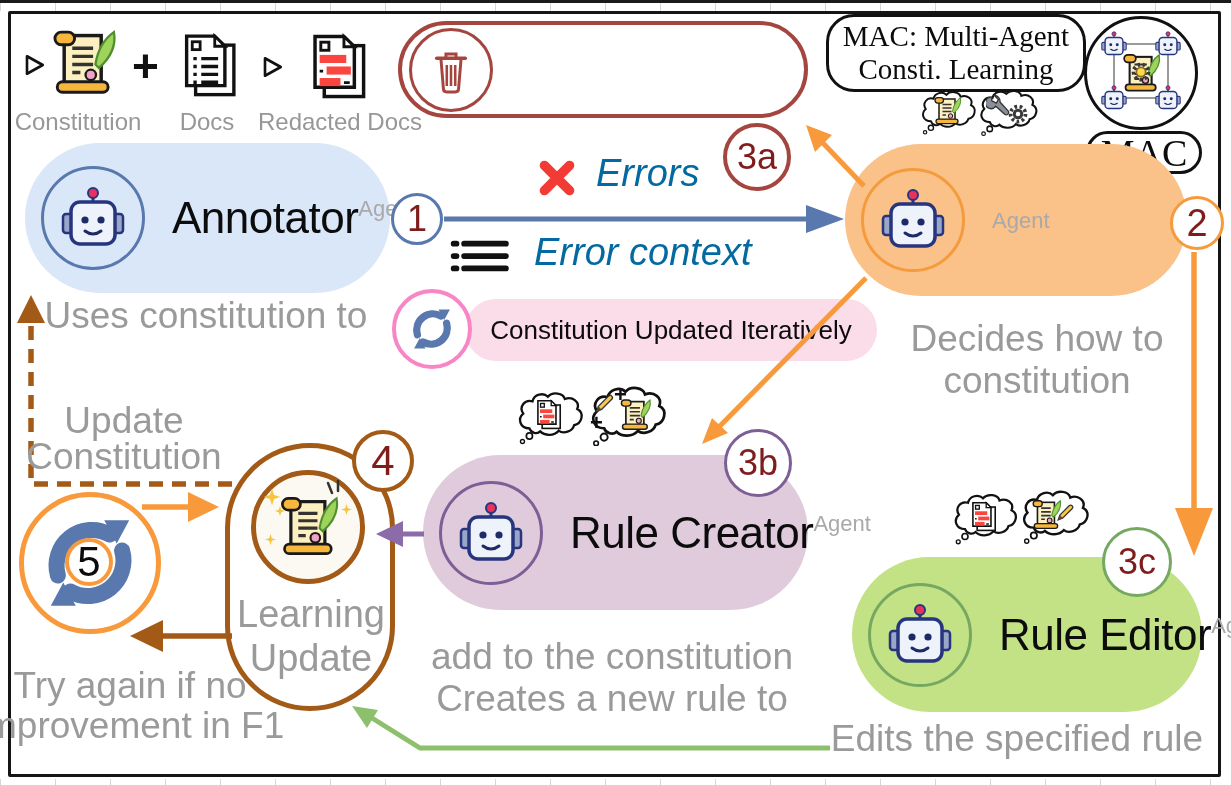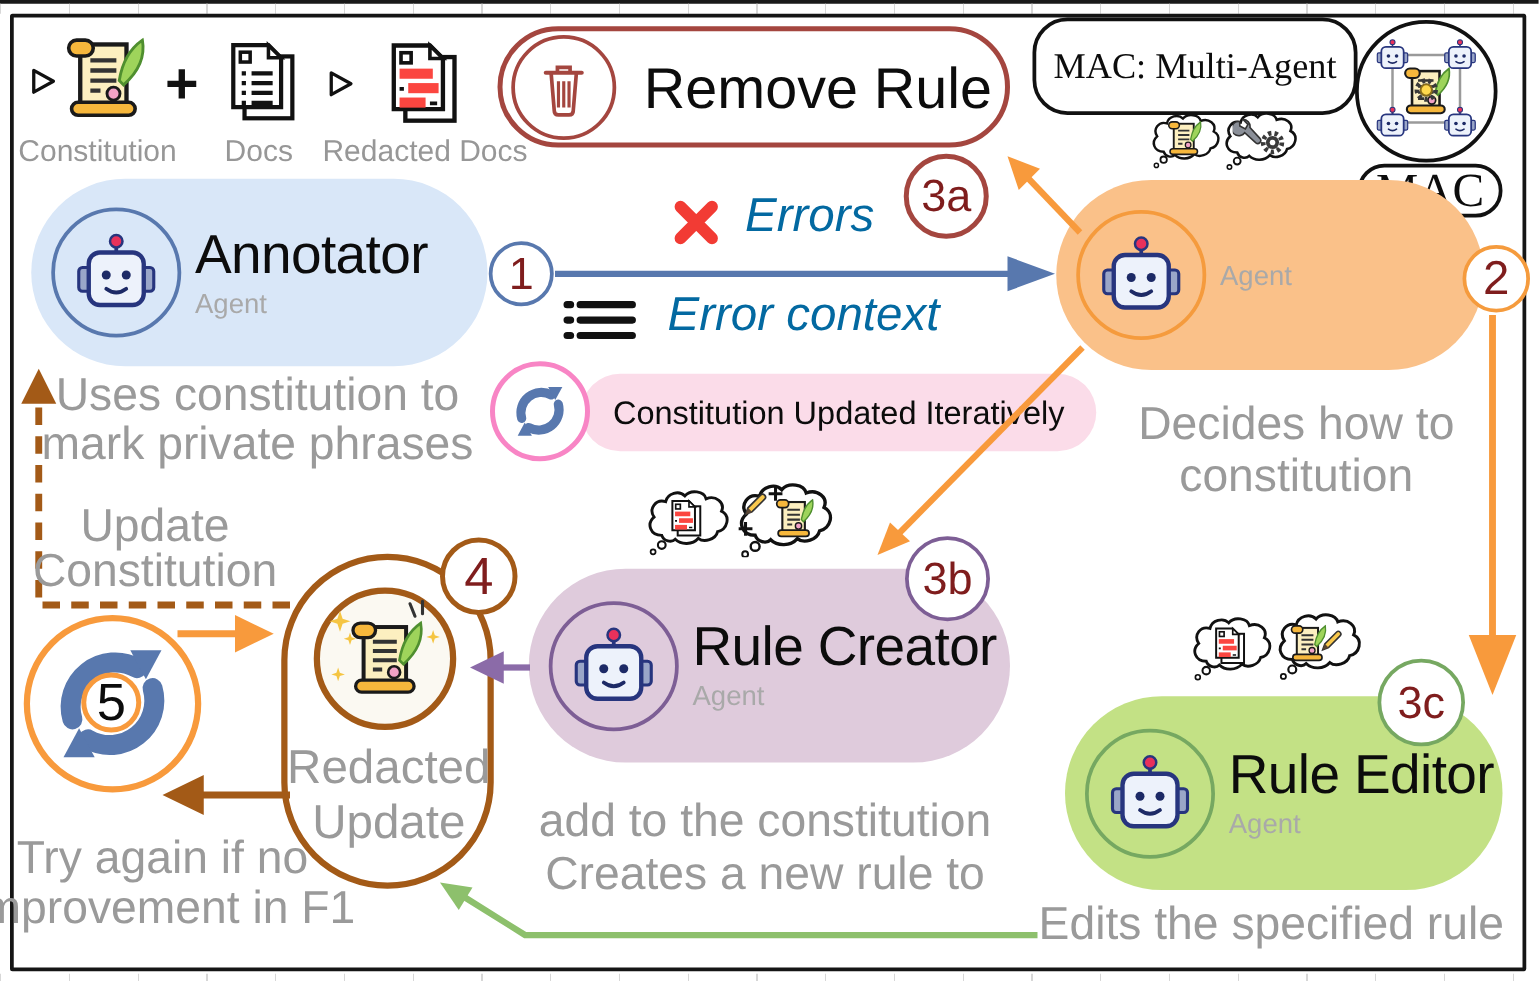--- a/index.html
+++ b/index.html
@@ -12,21 +12,21 @@
   .tick-strip{position:absolute;left:0;width:1231px;height:8px;
     background:repeating-linear-gradient(90deg,#d7d7d7 0 1px,transparent 1px 55px);}
   .top-line{position:absolute;left:0;top:0;width:1231px;height:3px;background:#1a1a1a;}
   .figure-border{position:absolute;left:8px;top:11px;width:1213px;height:766px;
     border:3px solid #151515;border-radius:2px;background:transparent;}
   .io-label{position:absolute;transform:translateX(-50%);color:#979797;font-size:24px;white-space:nowrap;}
   .plus{position:absolute;font-size:46px;font-weight:bold;color:#111;line-height:1;}
   
   .agent{position:absolute;display:flex;align-items:center;padding-left:16px;border-radius:78px;}
   .agent-ring{flex:0 0 auto;width:104px;height:104px;border-radius:50%;display:flex;align-items:center;justify-content:center;}
-  .agent-text{margin-left:11px;display:flex;flex-direction:column;}
+  .agent-text{margin-left:27px;display:flex;}
   .agent-name{font-size:44px;letter-spacing:-0.5px;color:#0c0c0c;line-height:48px;white-space:nowrap;}
   .agent-role{font-size:22px;color:#a9a9a9;line-height:28px;margin-top:1px;}
   .bubble-annotator{background:var(--annotator_fill);}
   .bubble-annotator .agent-ring{border:3.5px solid var(--annotator_line);}
   .bubble-decision{background:var(--decision_fill);}
   .bubble-decision .agent-ring{border:3.5px solid var(--decision_line);}
   .bubble-creator{background:var(--creator_fill);}
   .bubble-creator .agent-ring{border:3.5px solid var(--creator_line);}
   .bubble-editor{background:var(--editor_fill);}
   .bubble-editor .agent-ring{border:3.5px solid var(--editor_line);}
@@ -179,26 +179,26 @@
 <div class="io-label" style="left:78px;top:108px">Constitution</div>
 <div class="io-label" style="left:207px;top:108px">Docs</div>
 <div class="io-label" style="left:340px;top:108px">Redacted Docs</div>
 
 <div class="remove-pill">
   <div class="remove-ring">
     <svg class="icon" width="54" height="54">
         <use href="#sym-trash"></use>
       </svg>
   </div>
-  <div class="remove-label">Remove Rule</div>
 </div>
 <div class="step-circle" style="left:723px;top:123px;width:68px;height:68px;border:4px solid var(--remove_line);font-size:36px">3a</div>
 
 <div class="mac-bubble">
   <div>MAC: Multi-Agent</div>
+  <div>Consti. Learning</div>
 </div>
 <div class="mac-logo">
   <svg class="icon" width="108" height="108" viewBox="0 0 108 108">
     <rect x="27" y="25" width="54" height="54" fill="none" stroke="#9a9a9a" stroke-width="2"></rect>
     <use href="#sym-robot" x="14" y="12" width="26" height="26"></use>
     <use href="#sym-robot" x="68" y="12" width="26" height="26"></use>
     <use href="#sym-robot" x="14" y="66" width="26" height="26"></use>
     <use href="#sym-robot" x="68" y="66" width="26" height="26"></use>
     <use href="#sym-scroll" x="33" y="31" width="44" height="44"></use>
     <use href="#sym-gear" x="42" y="41" width="24" height="24"></use>
@@ -261,21 +261,20 @@
 
 <div class="pink-bubble">Constitution Updated Iteratively</div>
 <div class="pink-ring">
   <svg class="icon" width="52" height="52">
       <use href="#sym-refresh"></use>
     </svg>
 </div>
 
 <div class="gnote" style="left:206px;top:296px;line-height:39px">
   <div>Uses constitution to</div>
-    <div>mark private phrases</div>
 </div>
 <div class="gnote" style="left:124px;top:403px;line-height:36px">
   <div>Update</div>
     <div>Constitution</div>
 </div>
 <div class="gnote" style="left:1037px;top:318px">
   <div>Decides how to</div>
     <div>constitution</div>
 </div>
 <div class="gnote" style="left:612px;top:636px">
@@ -359,21 +358,21 @@
   <svg class="icon" width="100" height="100" viewBox="0 0 100 100">
     <use href="#sym-scroll" x="18" y="14" width="68" height="68"></use>
     <use href="#sym-sparkle" x="4" y="10" width="20" height="20"></use>
     <use href="#sym-sparkle" x="16" y="28" width="12" height="12"></use>
     <use href="#sym-sparkle" x="6" y="56" width="13" height="13"></use>
     <use href="#sym-sparkle" x="82" y="26" width="13" height="13"></use>
     <path d="M70 6 l4 10 M80 4 l0 10" stroke="#333" stroke-width="2.5" stroke-linecap="round"></path>
   </svg>
 </div>
 <div class="gnote" style="left:311px;top:592px;font-size:38px;line-height:44px">
-  <div>Redacted</div>
+  <div>Learning</div>
     <div>Update</div>
 </div>
 <div class="step-circle" style="left:352px;top:430px;width:62px;height:62px;border:4px solid var(--brown);font-size:42px;z-index:3">4</div>
 
 <div class="loop-outer">
   <svg class="icon" width="114" height="114">
       <use href="#sym-refresh"></use>
     </svg>
 </div>
 <div class="loop-inner">5</div>

